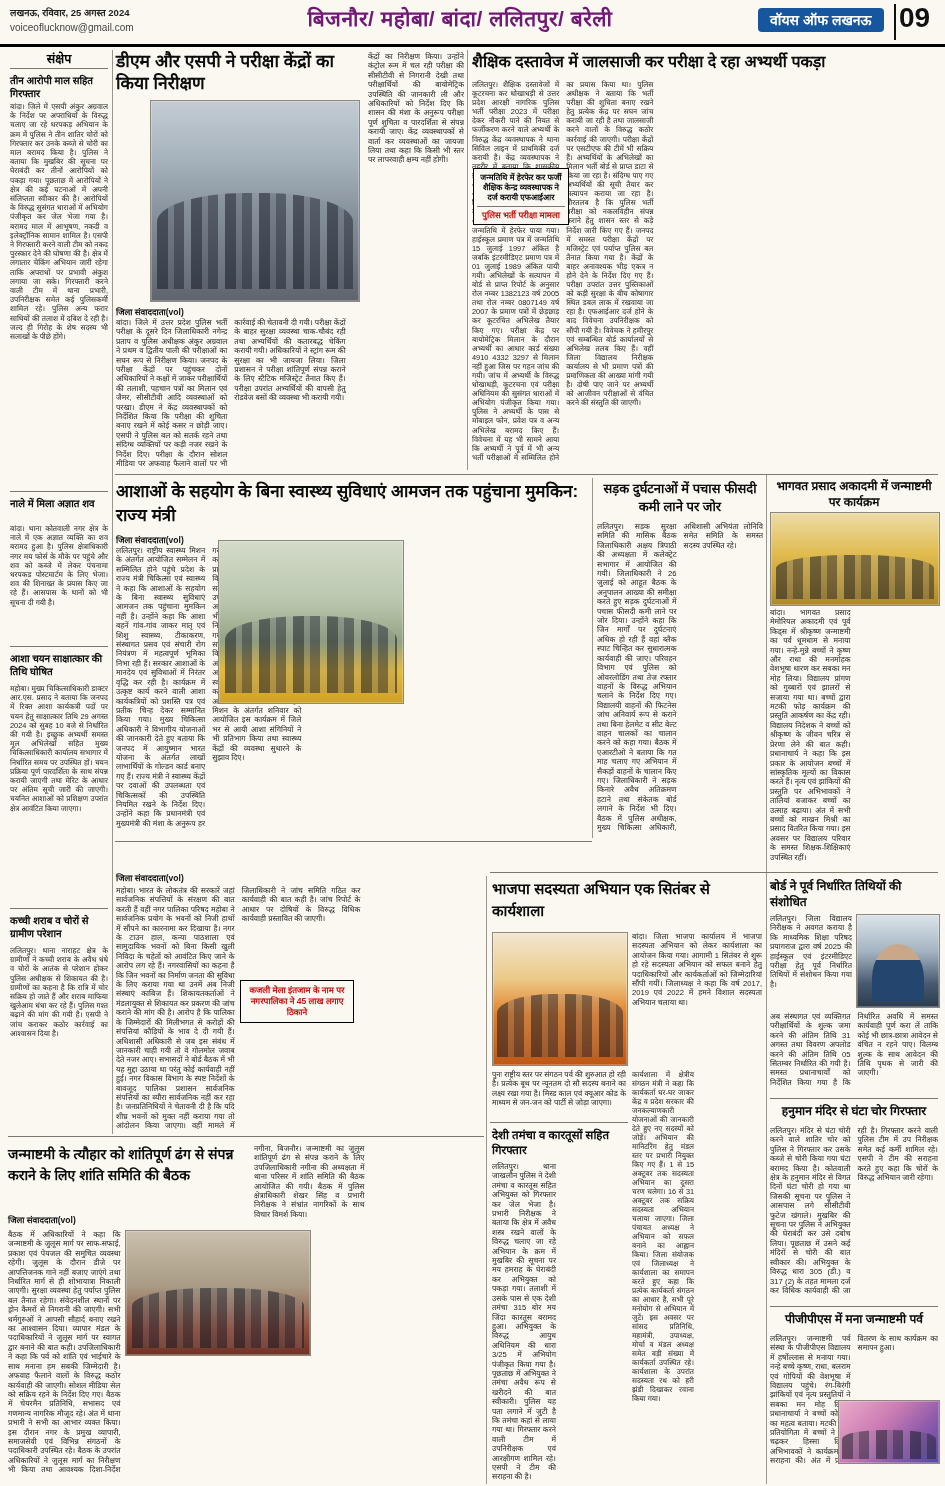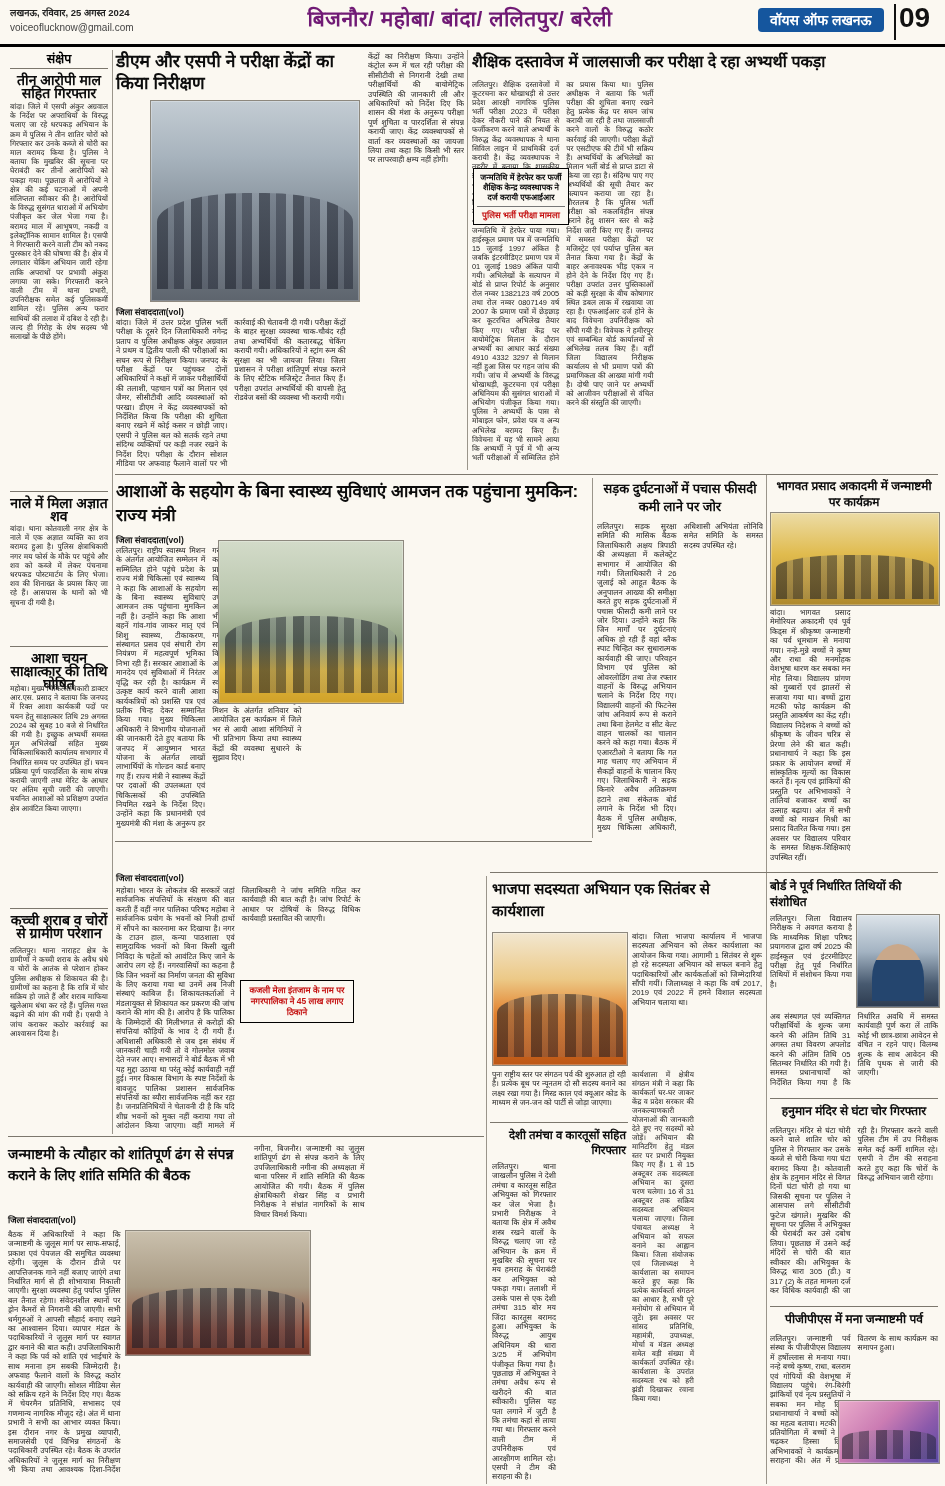--- a/index.html
+++ b/index.html
@@ -15,21 +15,21 @@
   .pgnum{position:absolute;left:899px;top:2px;font-size:28px;font-weight:bold;color:#111;}
   .pgsep{position:absolute;left:894px;top:4px;width:2px;height:36px;background:#111;}
   
   .vrule{position:absolute;width:1px;background:#9a958b;}
   .hrule{position:absolute;height:1px;background:#7c776d;}
   
   .hl{position:absolute;font-weight:bold;color:#0c0c0c;}
   .rep{position:absolute;font-size:8.5px;font-weight:bold;color:#111;}
   .bd{position:absolute;font-size:7.6px;line-height:9.4px;text-align:justify;color:#1c1c1c;
       overflow:hidden;column-fill:auto;column-gap:7px;}
-  .briefhl{position:absolute;font-size:14px;line-height:13px;font-weight:bold;text-align:center;color:#0c0c0c;}
+  .briefhl{position:absolute;font-size:10px;line-height:13px;font-weight:bold;text-align:left;color:#0c0c0c;}
   .briefbd{position:absolute;font-size:7.4px;line-height:9.2px;text-align:justify;color:#1c1c1c;overflow:hidden;}
   .brieftitle{position:absolute;left:8px;top:50px;width:102px;text-align:center;font-size:12.5px;font-weight:bold;color:#000;}
   
   .ph{position:absolute;border:1px solid #8d887e;box-shadow:inset 0 0 0 1px rgba(255,255,255,.25);overflow:hidden;}
   .ph::after{content:"";position:absolute;left:3%;right:3%;bottom:6%;height:48%;
      background:repeating-linear-gradient(90deg, rgba(22,26,38,.55) 0 11px, rgba(70,76,92,.30) 11px 17px,
        rgba(30,34,48,.5) 17px 27px, rgba(120,126,140,.18) 27px 34px);
      border-radius:45% 45% 0 0/30% 30% 0 0;}
   .ph-police{background:linear-gradient(180deg,#c3ccd3 0%,#a7b3bd 28%,#88939d 55%,#5d646d 100%);}
   .ph-event{background:linear-gradient(180deg,#d3dbc9 0%,#b9c6ad 38%,#93a383 62%,#e3ba3e 80%,#d0a129 100%);}
@@ -121,21 +121,21 @@
   <div class="callout red" style="left:240px;top:980px;width:106px;">
     <div class="l1">कजली मेला इंतजाम के नाम पर नगरपालिका ने 45 लाख लगाए ठिकाने</div>
   </div>
 
   <div class="hl" style="left:492px;top:878px;width:240px;font-size:15px;line-height:22px;">भाजपा सदस्यता अभियान एक सितंबर से कार्यशाला</div>
   <div class="ph ph-bjp" style="left:492px;top:932px;width:134px;height:132px;"></div>
   <div class="bd" style="left:632px;top:932px;width:130px;height:132px;">बांदा। जिला भाजपा कार्यालय में भाजपा सदस्यता अभियान को लेकर कार्यशाला का आयोजन किया गया। आगामी 1 सितंबर से शुरू हो रहे सदस्यता अभियान को सफल बनाने हेतु पदाधिकारियों और कार्यकर्ताओं को जिम्मेदारियां सौंपी गयीं। जिलाध्यक्ष ने कहा कि वर्ष 2017, 2019 एवं 2022 में हमने विशाल सदस्यता अभियान चलाया था।</div>
   <div class="bd" style="left:492px;top:1070px;width:134px;height:48px;">पुनः राष्ट्रीय स्तर पर संगठन पर्व की शुरुआत हो रही है। प्रत्येक बूथ पर न्यूनतम दो सौ सदस्य बनाने का लक्ष्य रखा गया है। मिस्ड काल एवं क्यूआर कोड के माध्यम से जन-जन को पार्टी से जोड़ा जाएगा।</div>
   <div class="bd" style="left:632px;top:1070px;width:130px;height:412px;column-count:2;column-gap:6px;font-size:7.3px;line-height:9px;">कार्यशाला में क्षेत्रीय संगठन मंत्री ने कहा कि कार्यकर्ता घर-घर जाकर केंद्र व प्रदेश सरकार की जनकल्याणकारी योजनाओं की जानकारी देते हुए नए सदस्यों को जोड़ें। अभियान की मानिटरिंग हेतु मंडल स्तर पर प्रभारी नियुक्त किए गए हैं। 1 से 15 अक्टूबर तक सदस्यता अभियान का दूसरा चरण चलेगा। 16 से 31 अक्टूबर तक सक्रिय सदस्यता अभियान चलाया जाएगा। जिला पंचायत अध्यक्ष ने अभियान को सफल बनाने का आह्वान किया। जिला संयोजक एवं जिलाध्यक्ष ने कार्यशाला का समापन करते हुए कहा कि प्रत्येक कार्यकर्ता संगठन का आधार है, सभी पूरे मनोयोग से अभियान में जुटें। इस अवसर पर सांसद प्रतिनिधि, महामंत्री, उपाध्यक्ष, मोर्चा व मंडल अध्यक्ष समेत बड़ी संख्या में कार्यकर्ता उपस्थित रहे। कार्यशाला के उपरांत सदस्यता रथ को हरी झंडी दिखाकर रवाना किया गया।</div>
 
-  <div class="hl" style="left:492px;top:1128px;width:134px;font-size:11.5px;line-height:15px;text-align:right;">देशी तमंचा व कारतूसों सहित गिरफ्तार</div>
+  <div class="hl" style="left:492px;top:1128px;width:134px;font-size:11.5px;line-height:15px;text-align:left;">देशी तमंचा व कारतूसों सहित गिरफ्तार</div>
   <div class="bd" style="left:492px;top:1162px;width:134px;height:320px;column-count:2;column-gap:6px;">ललितपुर। थाना जाखलौन पुलिस ने देशी तमंचा व कारतूस सहित अभियुक्त को गिरफ्तार कर जेल भेजा है। प्रभारी निरीक्षक ने बताया कि क्षेत्र में अवैध शस्त्र रखने वालों के विरुद्ध चलाए जा रहे अभियान के क्रम में मुखबिर की सूचना पर मय हमराह के घेराबंदी कर अभियुक्त को पकड़ा गया। तलाशी में उसके पास से एक देशी तमंचा 315 बोर मय जिंदा कारतूस बरामद हुआ। अभियुक्त के विरुद्ध आयुध अधिनियम की धारा 3/25 में अभियोग पंजीकृत किया गया है। पूछताछ में अभियुक्त ने तमंचा अवैध रूप से खरीदने की बात स्वीकारी। पुलिस यह पता लगाने में जुटी है कि तमंचा कहां से लाया गया था। गिरफ्तार करने वाली टीम में उपनिरीक्षक एवं आरक्षीगण शामिल रहे। एसपी ने टीम की सराहना की है।</div>
 
   <div class="hl" style="left:770px;top:878px;width:168px;font-size:12px;line-height:16px;">बोर्ड ने पूर्व निर्धारित तिथियों की संशोधित</div>
   <div class="bd" style="left:770px;top:914px;width:82px;height:92px;">ललितपुर। जिला विद्यालय निरीक्षक ने अवगत कराया है कि माध्यमिक शिक्षा परिषद प्रयागराज द्वारा वर्ष 2025 की हाईस्कूल एवं इंटरमीडिएट परीक्षा हेतु पूर्व निर्धारित तिथियों में संशोधन किया गया है।</div>
   <div class="ph ph-portrait" style="left:856px;top:914px;width:82px;height:92px;"></div>
   <div class="bd" style="left:770px;top:1012px;width:168px;height:82px;column-count:2;">अब संस्थागत एवं व्यक्तिगत परीक्षार्थियों के शुल्क जमा करने की अंतिम तिथि 31 अगस्त तथा विवरण अपलोड करने की अंतिम तिथि 05 सितम्बर निर्धारित की गयी है। समस्त प्रधानाचार्यों को निर्देशित किया गया है कि निर्धारित अवधि में समस्त कार्यवाही पूर्ण करा लें ताकि कोई भी छात्र-छात्रा आवेदन से वंचित न रहने पाए। विलम्ब शुल्क के साथ आवेदन की तिथि पृथक से जारी की जाएगी।</div>
 
   <div class="hl" style="left:770px;top:1104px;width:168px;font-size:12px;line-height:15px;text-align:center;">हनुमान मंदिर से घंटा चोर गिरफ्तार</div>
   <div class="bd" style="left:770px;top:1126px;width:168px;height:176px;column-count:2;">ललितपुर। मंदिर से घंटा चोरी करने वाले शातिर चोर को पुलिस ने गिरफ्तार कर उसके कब्जे से चोरी किया गया घंटा बरामद किया है। कोतवाली क्षेत्र के हनुमान मंदिर से विगत दिनों घंटा चोरी हो गया था जिसकी सूचना पर पुलिस ने आसपास लगे सीसीटीवी फुटेज खंगाले। मुखबिर की सूचना पर पुलिस ने अभियुक्त की घेराबंदी कर उसे दबोच लिया। पूछताछ में उसने कई मंदिरों से चोरी की बात स्वीकार की। अभियुक्त के विरुद्ध धारा 305 (डी.) व 317 (2) के तहत मामला दर्ज कर विधिक कार्यवाही की जा रही है। गिरफ्तार करने वाली पुलिस टीम में उप निरीक्षक समेत कई कर्मी शामिल रहे। एसपी ने टीम की सराहना करते हुए कहा कि चोरों के विरुद्ध अभियान जारी रहेगा।</div>
 

